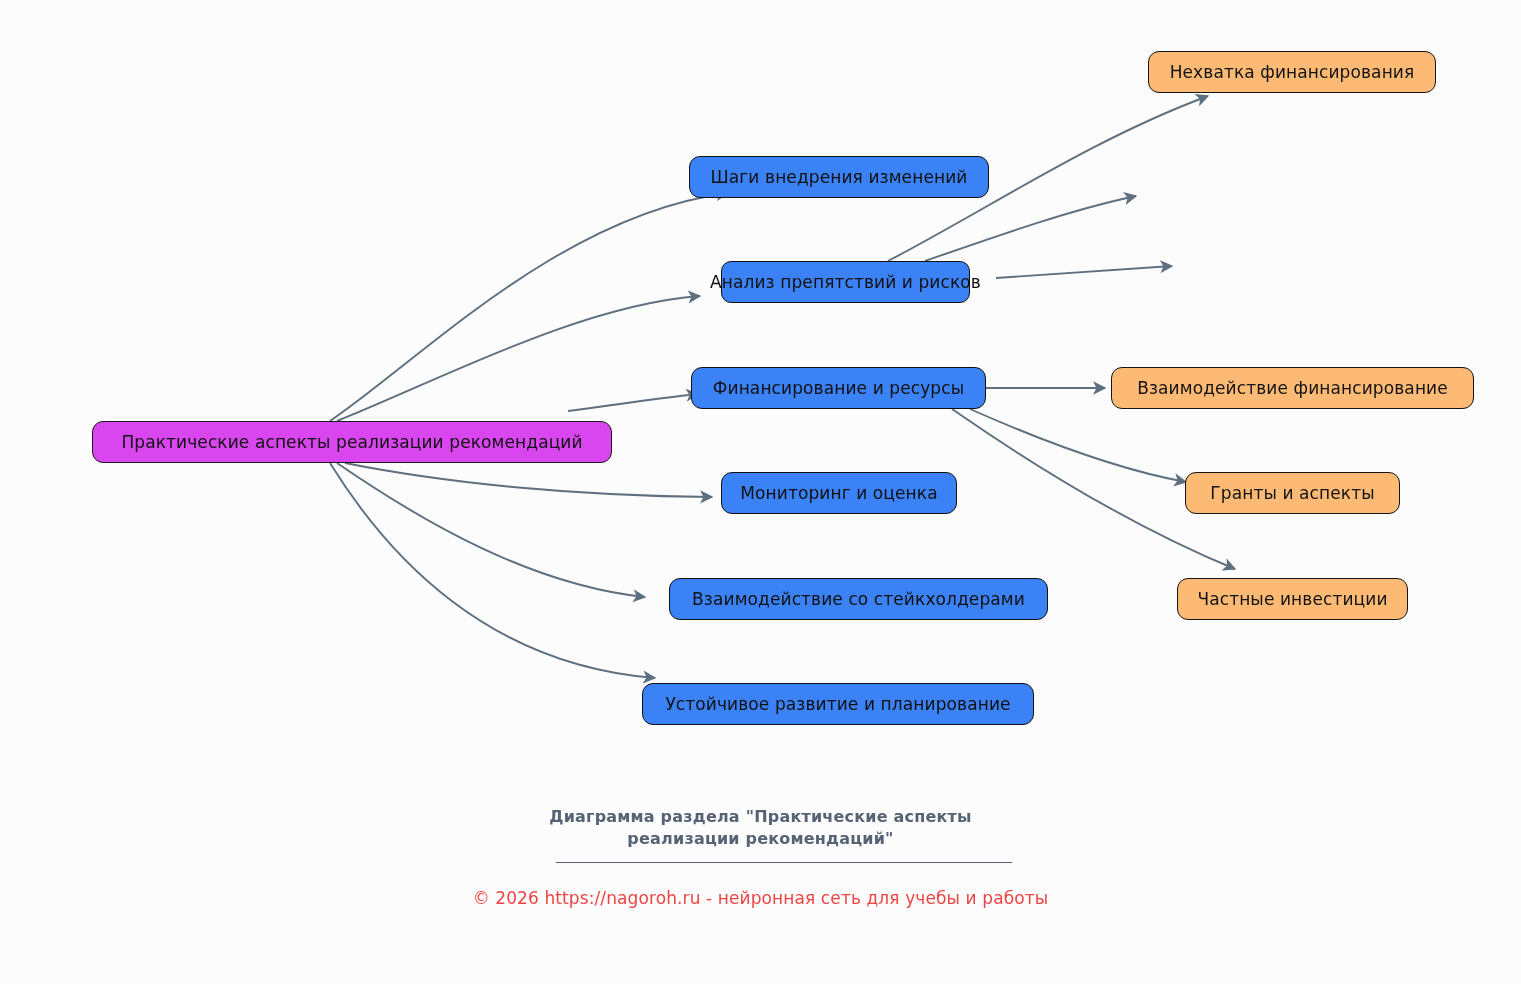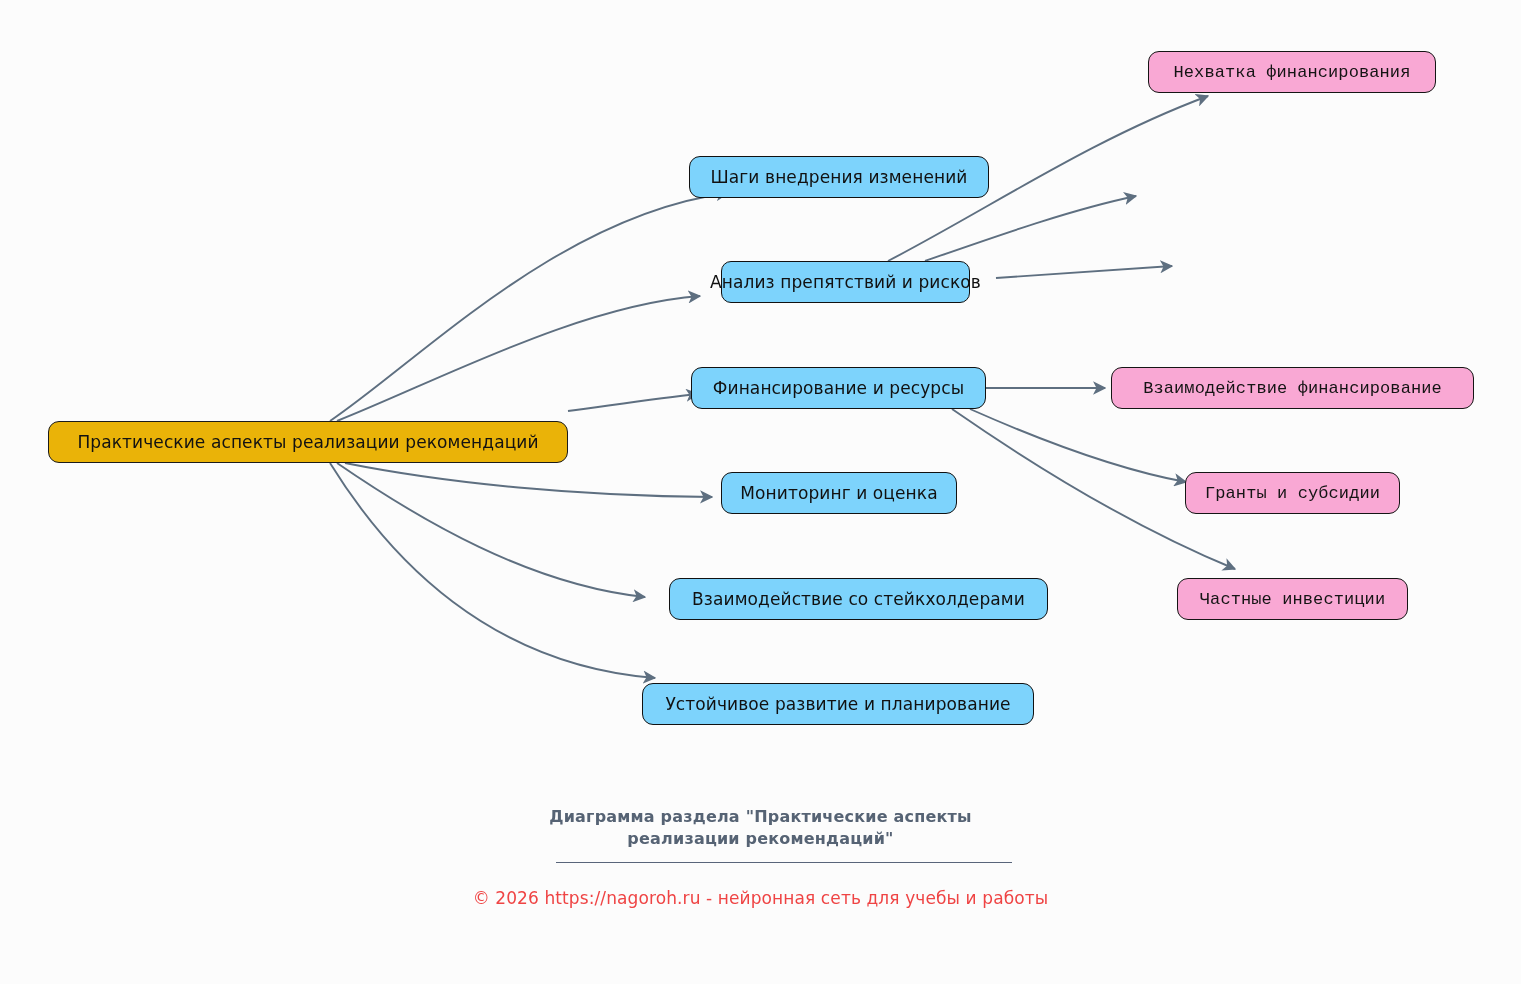--- a/index.html
+++ b/index.html
@@ -36,34 +36,34 @@
     align-items: center;
     justify-content: center;
     border-radius: 11px;
     white-space: nowrap;
     font-size: 17px;
     line-height: 1;
     letter-spacing: 0.1px;
     cursor: default;
   }
   .node-root {
-    background: #eab308;
+    background: #d946ef;
     border: 1.6px solid #1b1b1b;
     color: #121212;
+    margin-left: 44px;
   }
   .node-branch {
-    background: #7dd3fc;
+    background: #3b82f6;
     border: 1.8px solid #111111;
     color: #111111;
   }
   .node-leaf {
-    background: #f9a8d4;
+    background: #fdba74;
     border: 1.7px solid #151515;
     color: #141414;
-    font-family: Liberation Mono, monospace;
   }
   .caption-block {
     position: absolute;
     left: 0;
     top: 806px;
     width: 1521px;
     text-align: center;
   }
   .caption-title {
     font-family: "DejaVu Sans", sans-serif;
@@ -156,21 +156,21 @@
     <span>Нехватка финансирования</span>
   </div>
 
 
 
   <div class="node node-leaf" style="left:1111px; top:367px; width:363px; height:42px;">
     <span>Взаимодействие финансирование</span>
   </div>
 
   <div class="node node-leaf" style="left:1185px; top:472px; width:215px; height:42px;">
-    <span>Гранты и субсидии</span>
+    <span>Гранты и аспекты</span>
   </div>
 
   <div class="node node-leaf" style="left:1177px; top:578px; width:231px; height:42px;">
     <span>Частные инвестиции</span>
   </div>
 
   <div class="caption-block">
     <div class="caption-title">Диаграмма раздела "Практические аспекты</div>
     <div class="caption-title">реализации рекомендаций"</div>
     <div class="caption-rule"></div>

